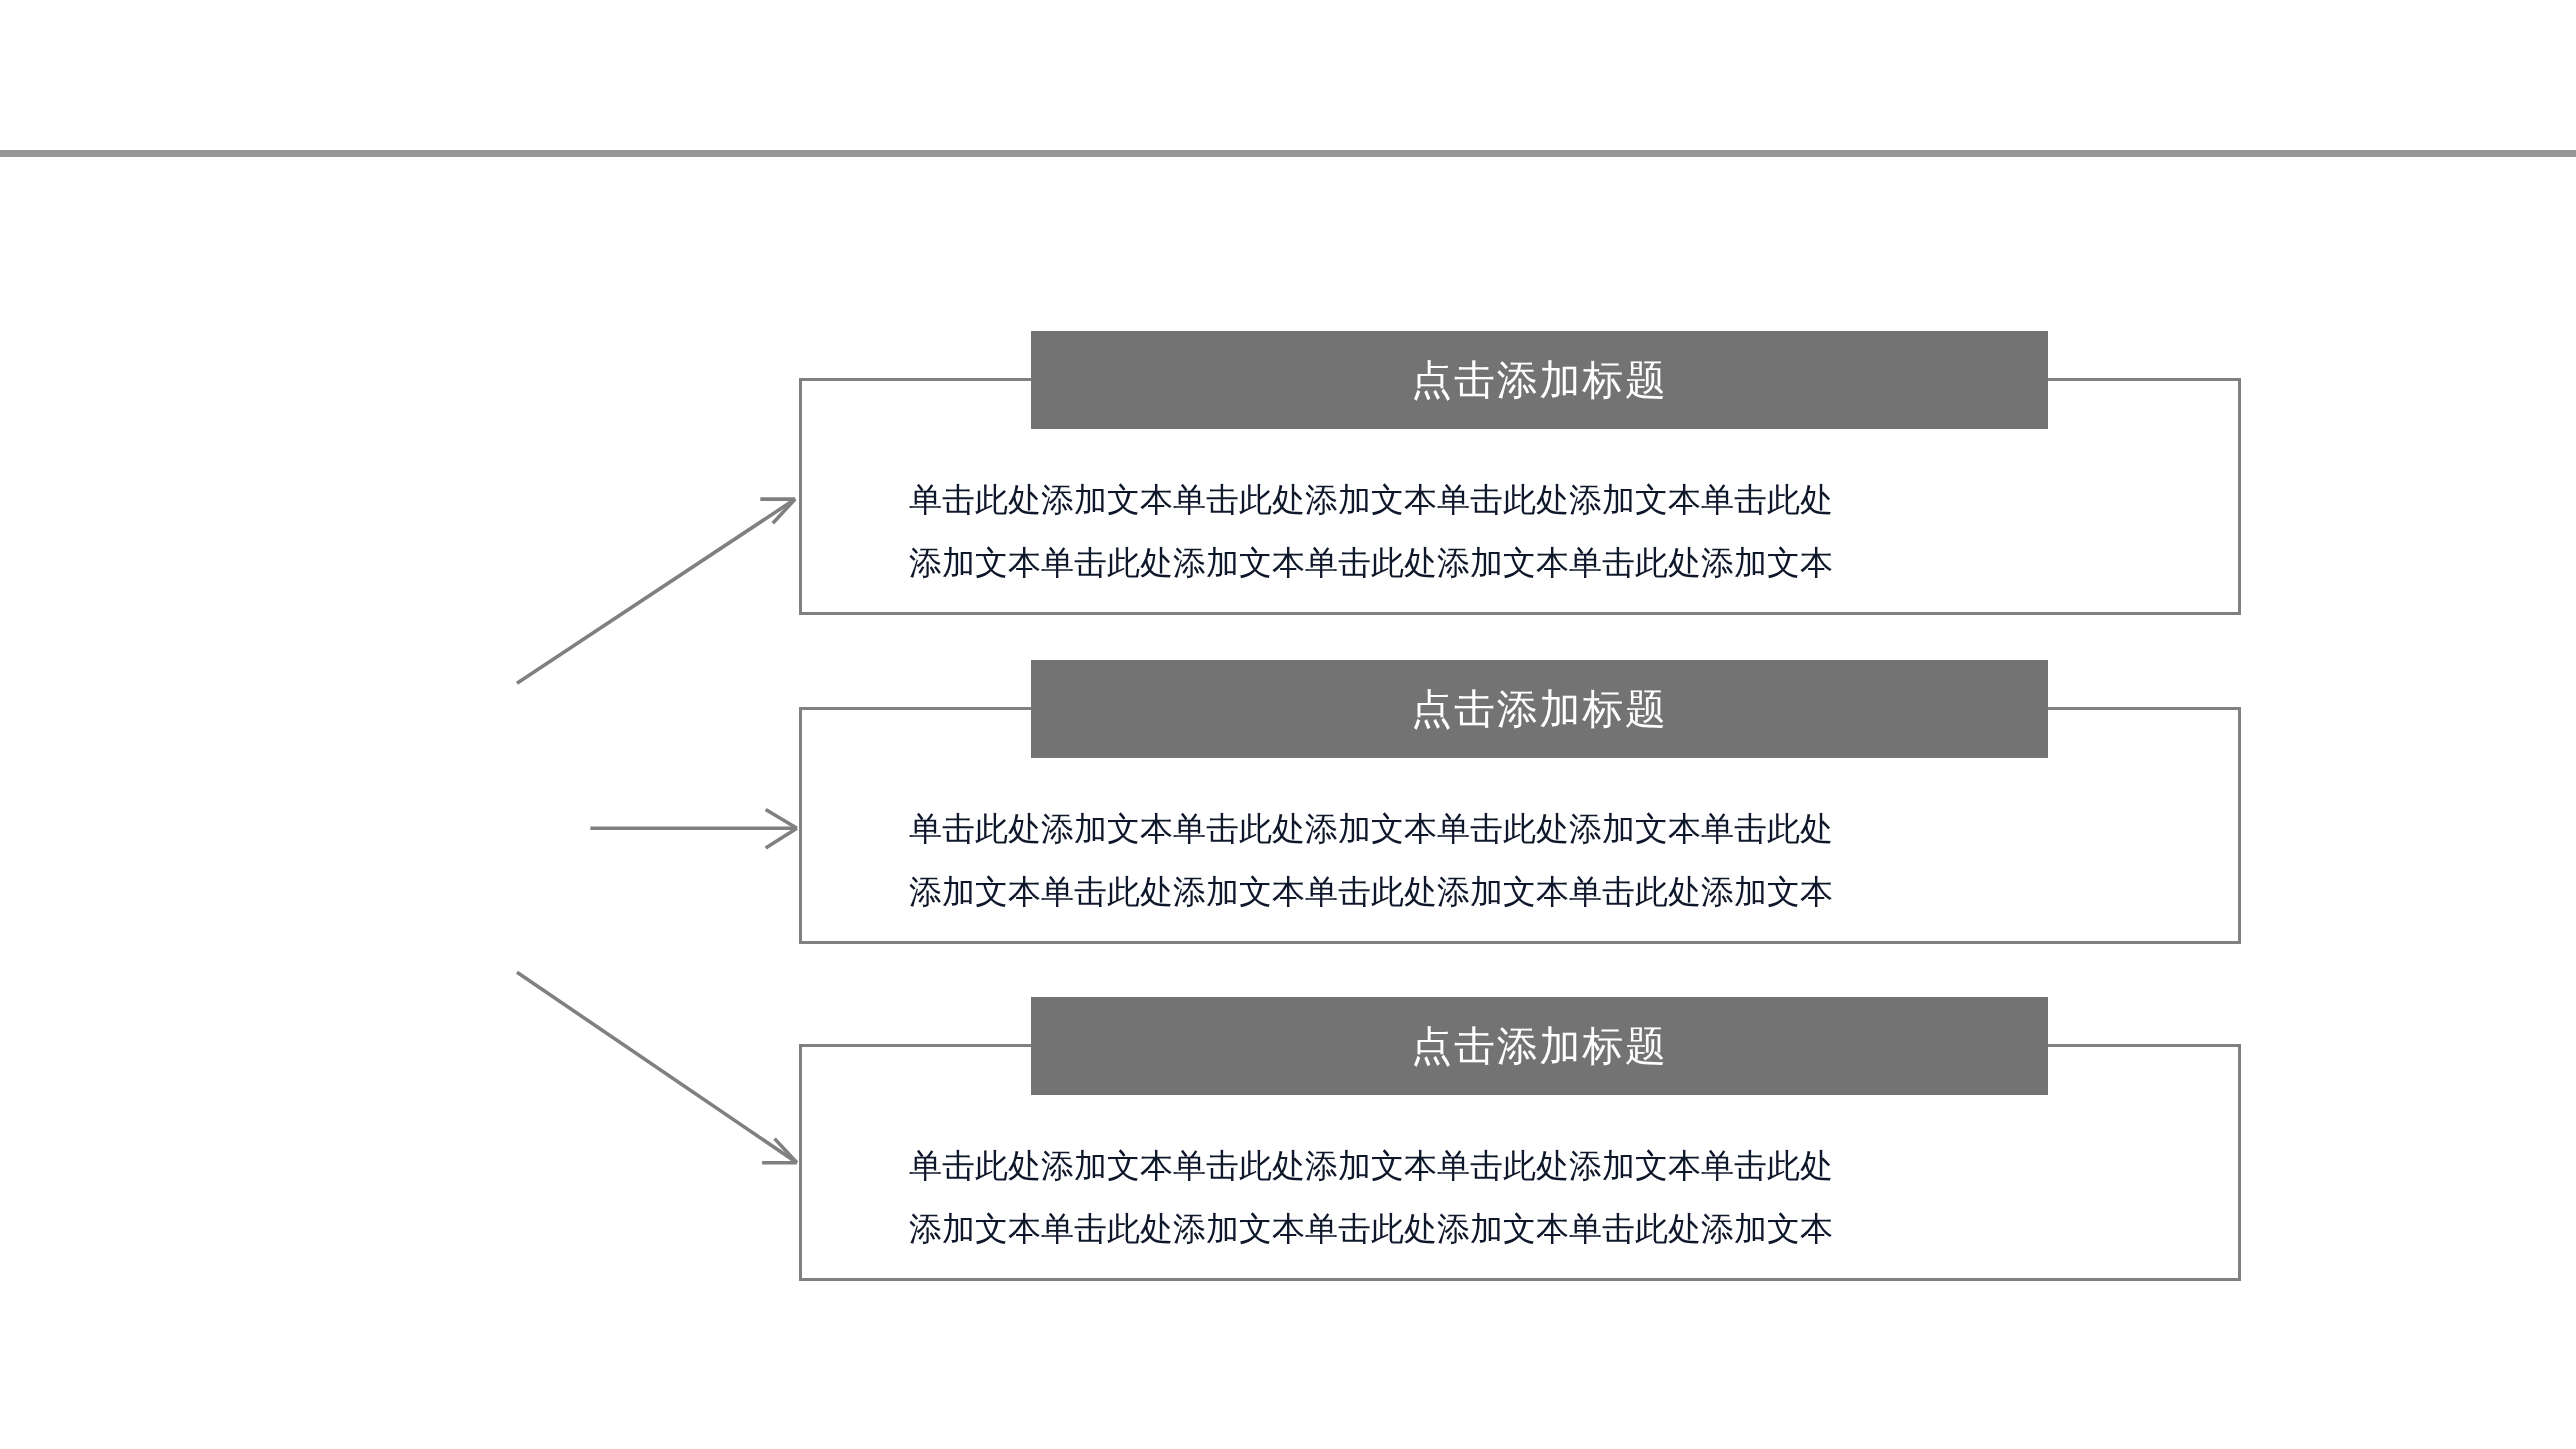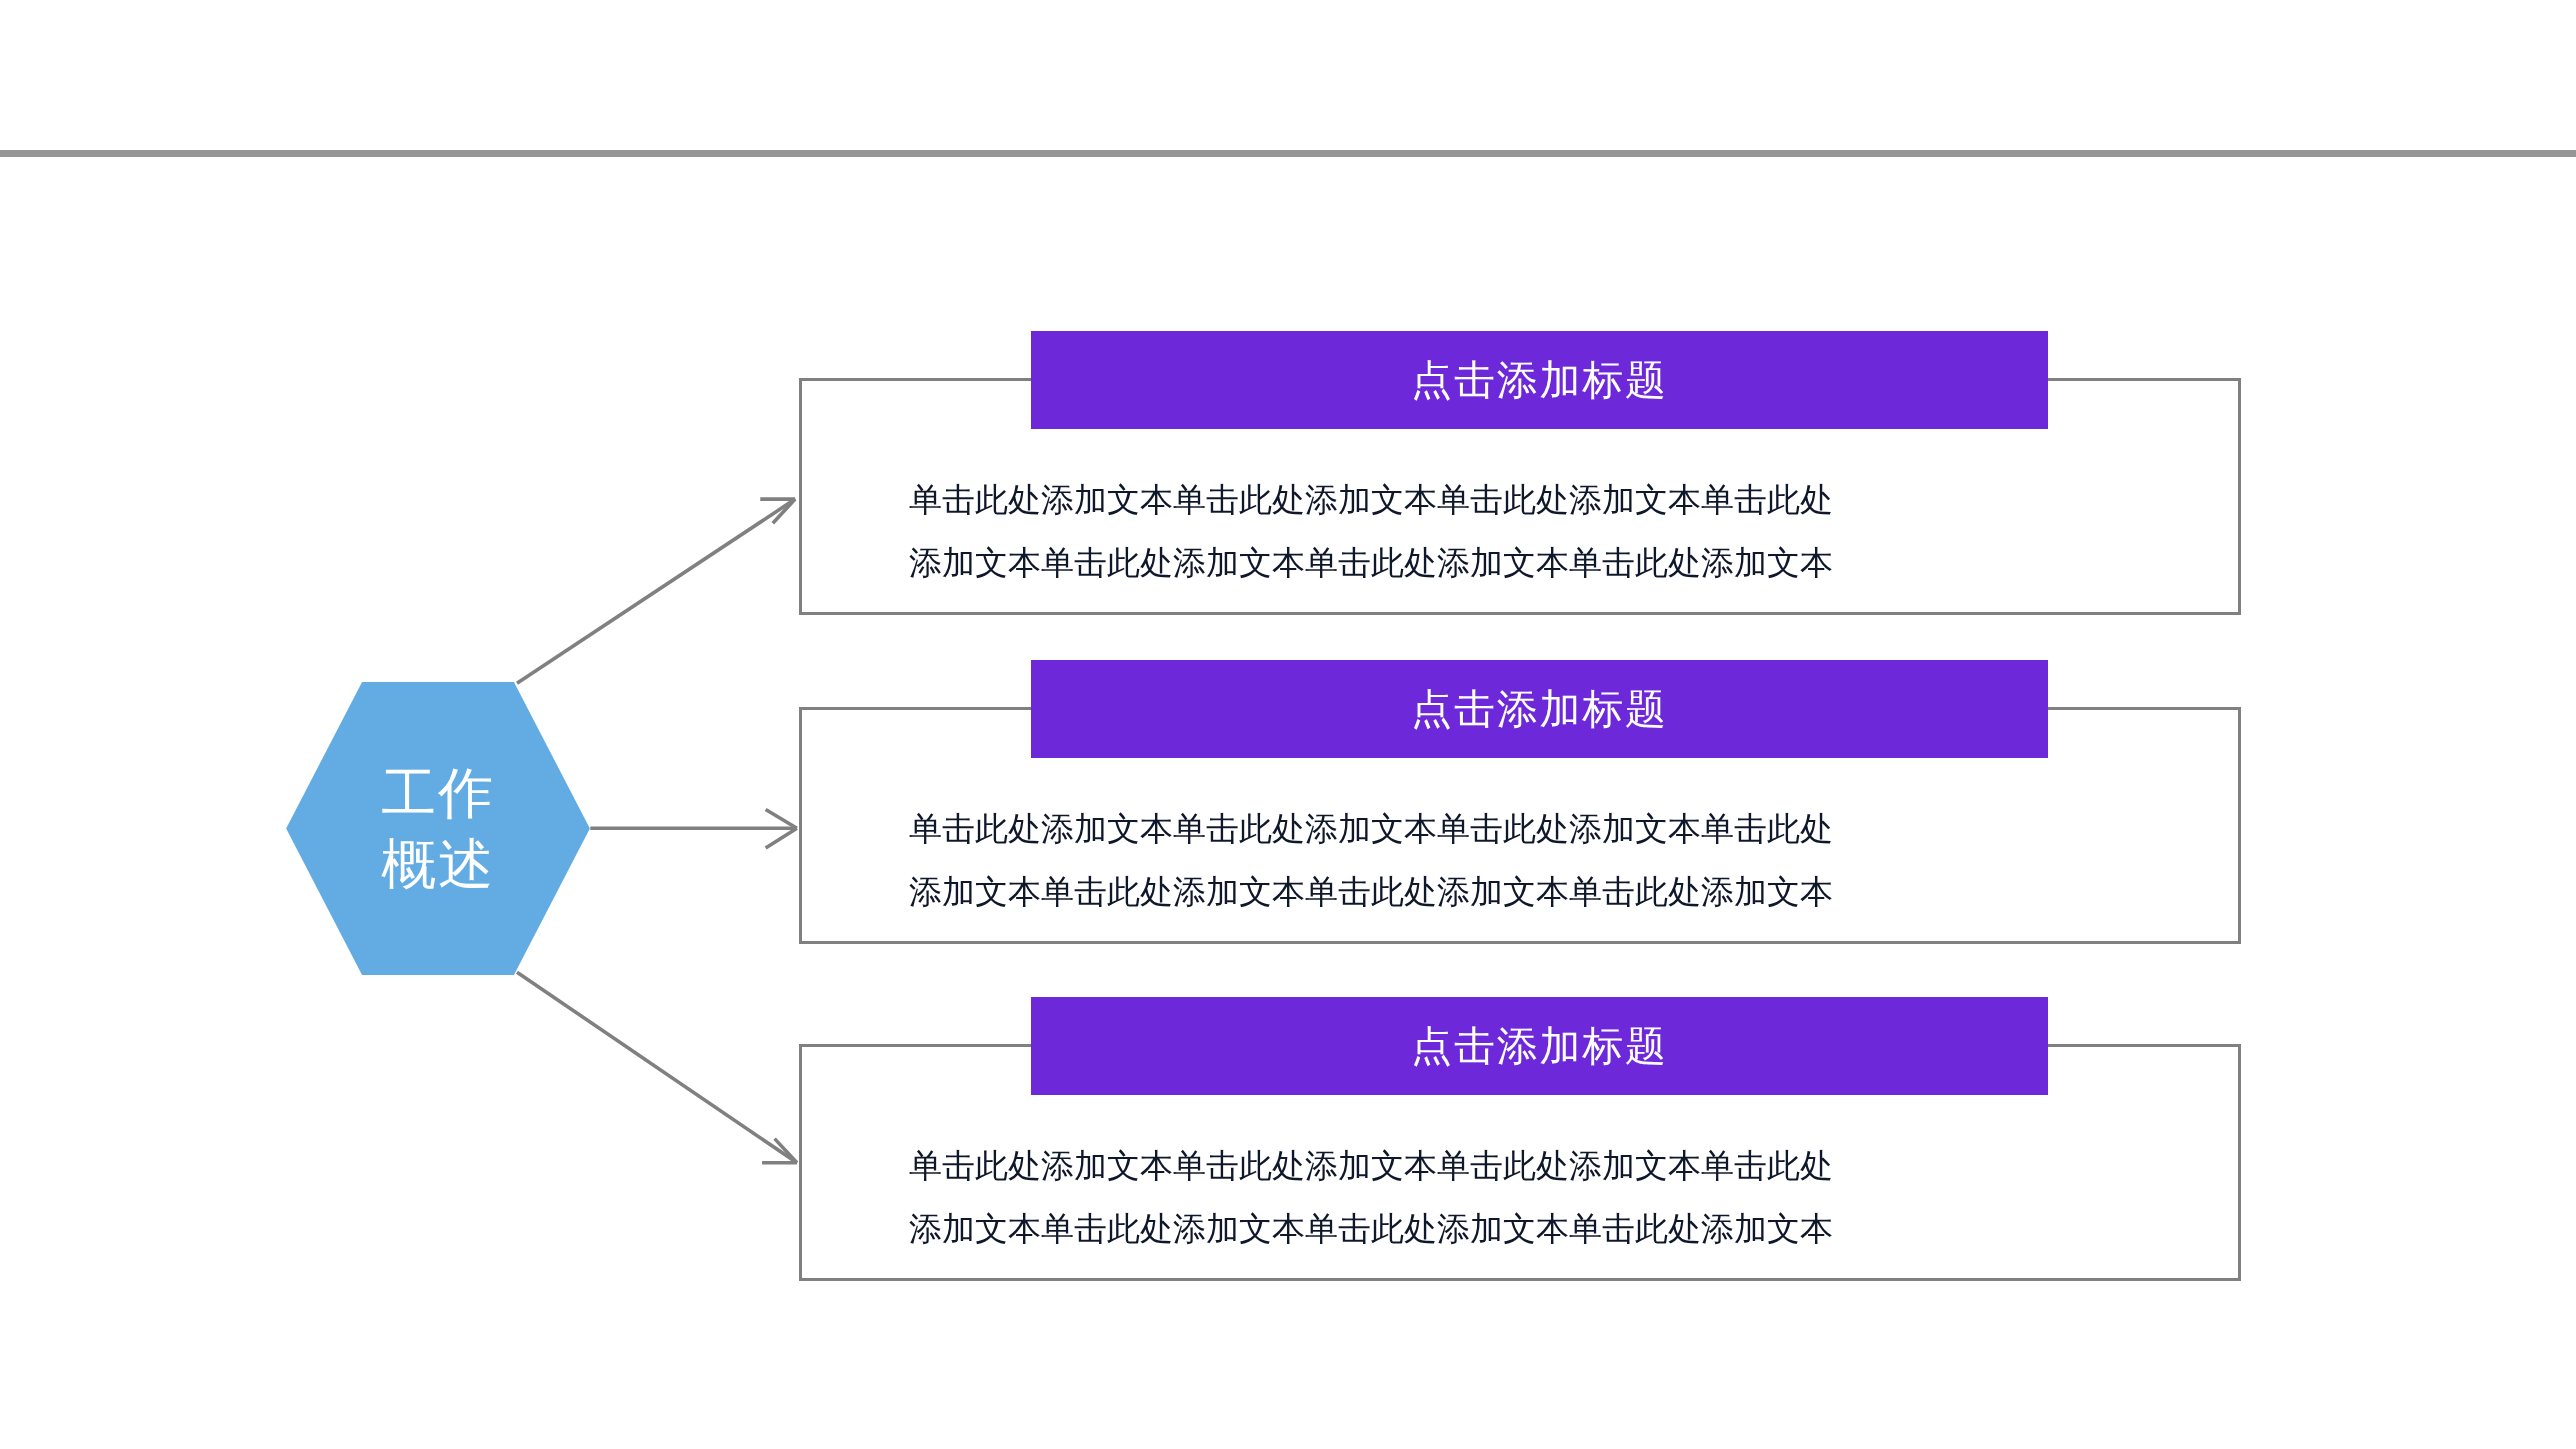--- a/index.html
+++ b/index.html
@@ -103,21 +103,21 @@
     height: 237px;
     border: 3.6px solid #808080;
     box-sizing: border-box;
     background: transparent;
   }
   .row-banner {
     position: absolute;
     left: 232px;
     width: 1017px;
     height: 98px;
-    background: #6d28d9;
+    background: #737373;
     display: flex;
     align-items: center;
     justify-content: center;
   }
   .row-banner-text {
     color: #ffffff;
     font-size: 41px;
     letter-spacing: 1.8px;
     line-height: 1.0;
   }
@@ -171,29 +171,20 @@
         <line x1="660" y1="926" x2="891" y2="926" stroke="#808080" stroke-width="4"></line>
         <path d="M 891 926 L 856 905 M 891 926 L 856 948" fill="none" stroke="#808080" stroke-width="4"></path>
       </g>
 
       <g>
         <line x1="578" y1="1087" x2="891" y2="1300" stroke="#808080" stroke-width="4"></line>
         <path d="M 891 1300 L 852 1300 M 891 1300 L 866 1273" fill="none" stroke="#808080" stroke-width="4"></path>
       </g>
     </svg>
 
-    <div class="hex-wrap">
-      <svg class="hex-shape" viewBox="0 0 340 328" width="304" height="293">
-        <polygon points="85,0 255,0 340,164 255,328 85,328 0,164" fill="#62ACE3"></polygon>
-      </svg>
-      <div class="hex-label">
-        <span>工作</span>
-        <span>概述</span>
-      </div>
-    </div>
 
     <div class="row" id="row-1">
       <div class="row-box"></div>
       <div class="row-banner">
         <span class="row-banner-text">点击添加标题</span>
       </div>
       <div class="row-body">
         <p>单击此处添加文本单击此处添加文本单击此处添加文本单击此处</p>
         <p>添加文本单击此处添加文本单击此处添加文本单击此处添加文本</p>
       </div>

